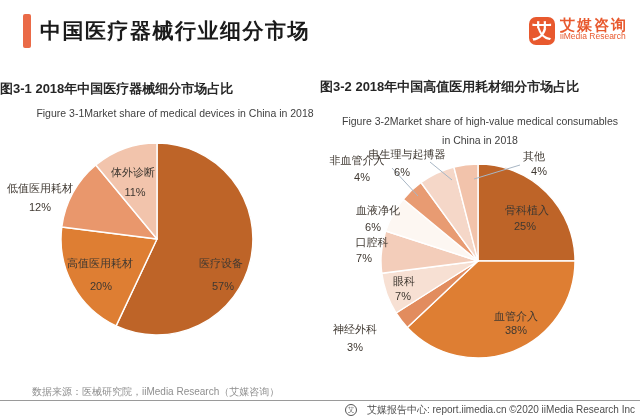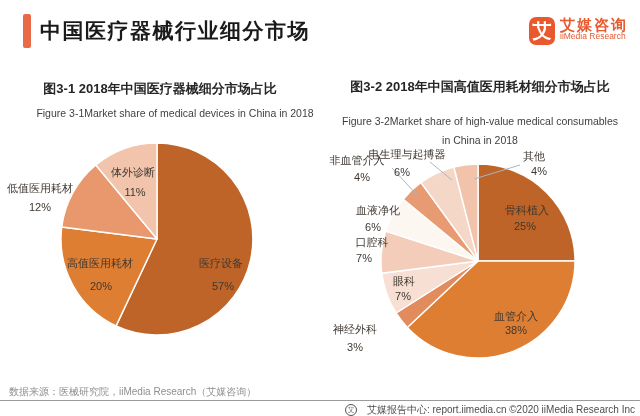--- a/index.html
+++ b/index.html
@@ -8,29 +8,29 @@
   
   .accent-bar{position:absolute;left:23px;top:14px;width:8px;height:34px;background:#EA6A47;border-radius:2px;}
   .page-title{position:absolute;left:40px;top:17px;font-size:21px;font-weight:700;color:#1a1a1a;letter-spacing:1.5px;}
   .logo{position:absolute;left:529px;top:17px;display:flex;align-items:flex-start;}
   .logo-mark{width:26px;height:28px;background:#E8592E;border-radius:7px;color:#fff;font-size:19px;font-weight:700;
              display:flex;align-items:center;justify-content:center;}
   .logo-text{margin-left:5px;line-height:1;}
   .logo-cn{font-size:15px;font-weight:700;color:#E8592E;letter-spacing:2px;}
   .logo-en{font-size:8.5px;color:#E8592E;margin-top:0;}
   
-  .panel-title{position:absolute;width:320px;text-align:center;font-size:13px;font-weight:700;color:#262626;}
+  .panel-title{position:absolute;width:320px;text-align:left;font-size:13px;font-weight:700;color:#262626;}
   .panel-sub{position:absolute;width:320px;text-align:center;font-size:10.5px;color:#3F3F3F;line-height:19px;}
   #lt{left:0;top:80px;} #ls{left:0;top:104px;padding-left:15px;}
   #rt{left:320px;top:78px;} #rs{left:320px;top:112px;}
   
   #pies{position:absolute;left:0;top:140px;}
   .pie-label{font-size:11px;fill:#3F3831;}
   
-  .footer-source{position:absolute;left:9px;top:385px;font-size:10px;color:#8F8F8F;}
+  .footer-source{position:absolute;left:32px;top:385px;font-size:10px;color:#8F8F8F;}
   .footer-line{position:absolute;left:0;top:400px;width:640px;height:1px;background:#9a9a9a;}
   .footer-right{position:absolute;right:5px;top:403px;font-size:10px;color:#4D4D4D;display:flex;align-items:center;gap:10px;}
   .badge{width:10px;height:10px;border:1px solid #555;border-radius:50%;font-size:6.5px;color:#555;
          display:inline-flex;align-items:center;justify-content:center;line-height:1;}
 </style>
 </head>
 <body>
 
 <div id="screen">
 

